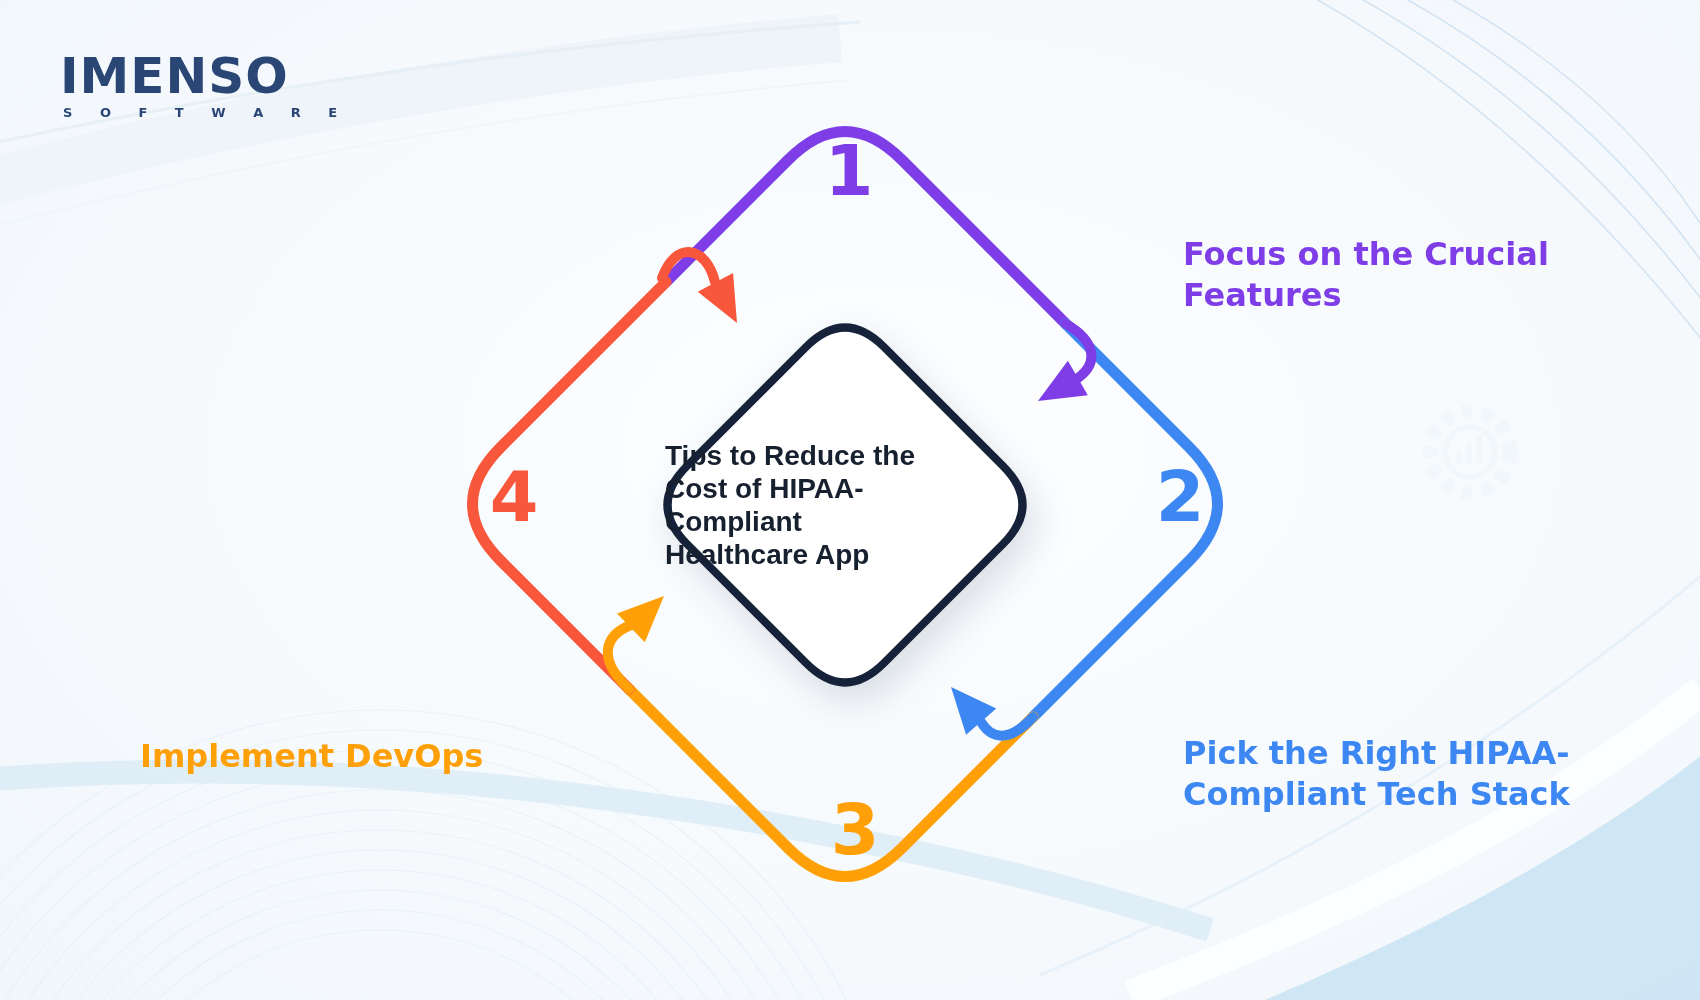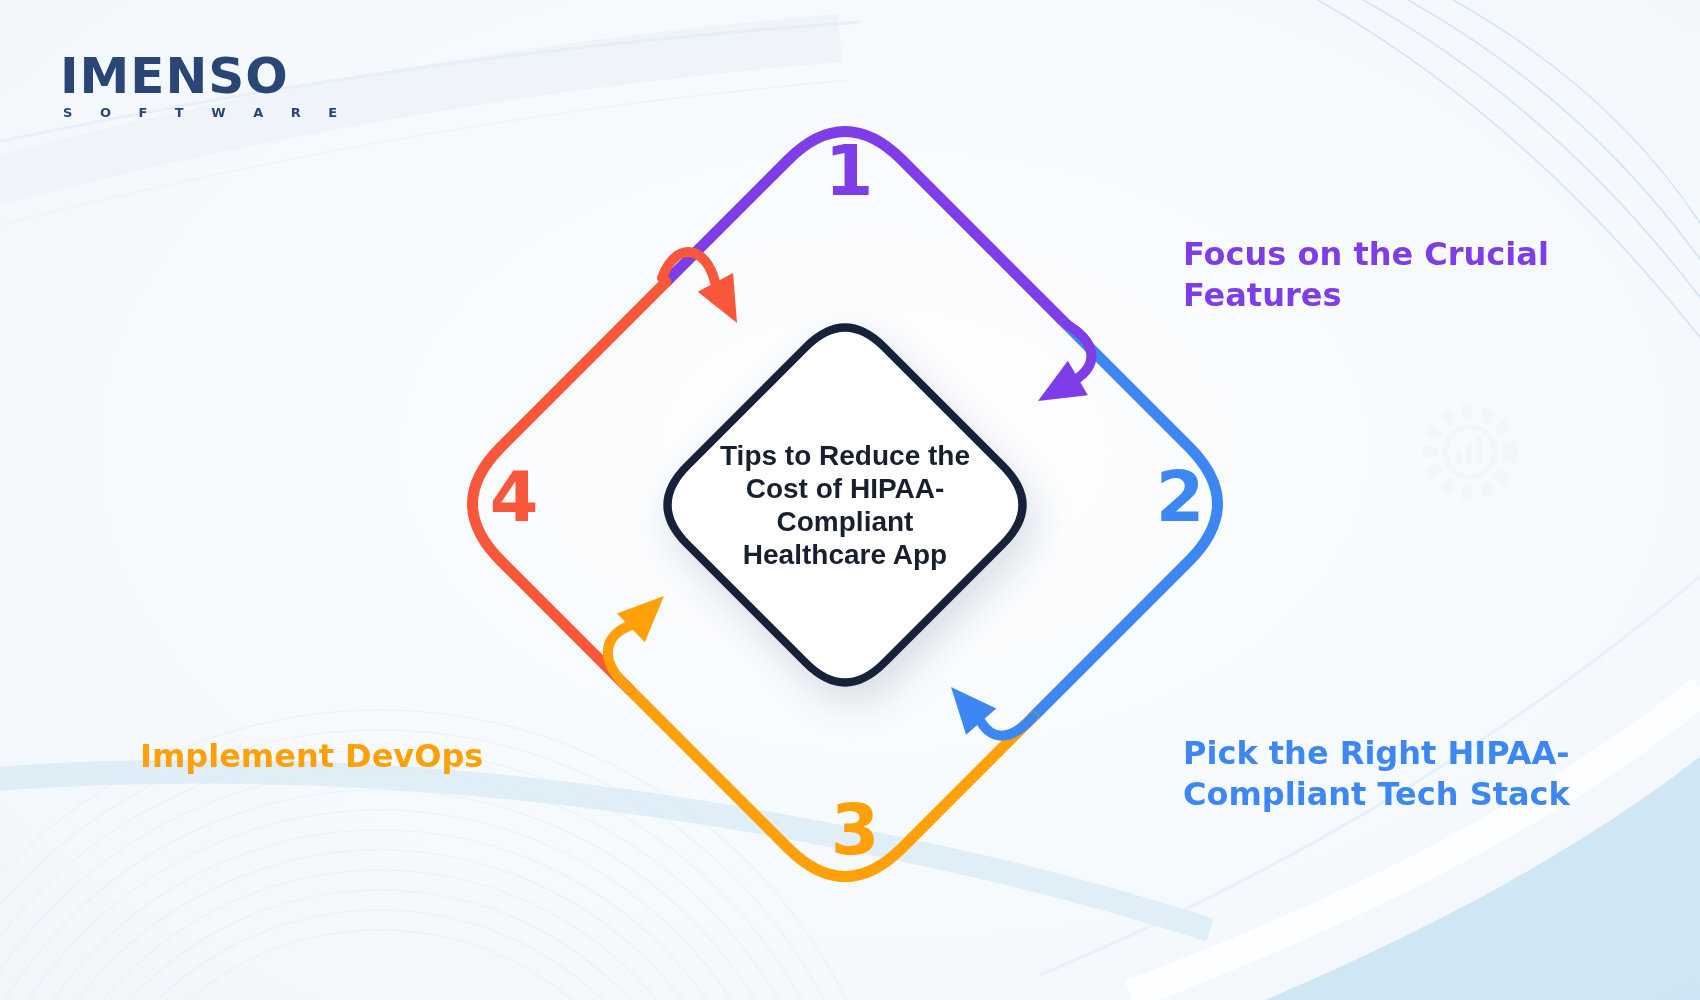--- a/index.html
+++ b/index.html
@@ -9,21 +9,21 @@
     font-family:"DejaVu Sans","Liberation Sans",sans-serif;
   }
   svg{position:absolute;left:0;top:0;}
   .logo{position:absolute;left:60px;top:50px;user-select:none;}
   .logo .brand-name{font-size:50px;font-weight:700;letter-spacing:1px;line-height:52px;}
   .logo .brand-sub{font-size:13px;font-weight:700;letter-spacing:11.5px;margin-top:3px;margin-left:3px;}
   .num{position:absolute;transform:translate(-50%,-50%);font-size:70px;font-weight:700;line-height:1;}
   .label{position:absolute;font-size:32px;line-height:41px;font-weight:700;white-space:pre-line;}
   .center-title{
     position:absolute;left:845px;top:505px;width:360px;transform:translate(-50%,-50%);
-    text-align:center;font-size:28px;line-height:33px;font-weight:700;white-space:pre-line;
+    font-size:28px;line-height:33px;font-weight:700;white-space:pre-line;
     font-family:"Liberation Sans","DejaVu Sans",sans-serif;
   }
   .website{position:absolute;left:1210px;top:900px;font-size:32px;font-weight:500;letter-spacing:0.5px;}
 </style>
 </head>
 <body>
 
 <div class="canvas">
 
   <svg width="1700" height="1000" viewBox="0 0 1700 1000">

